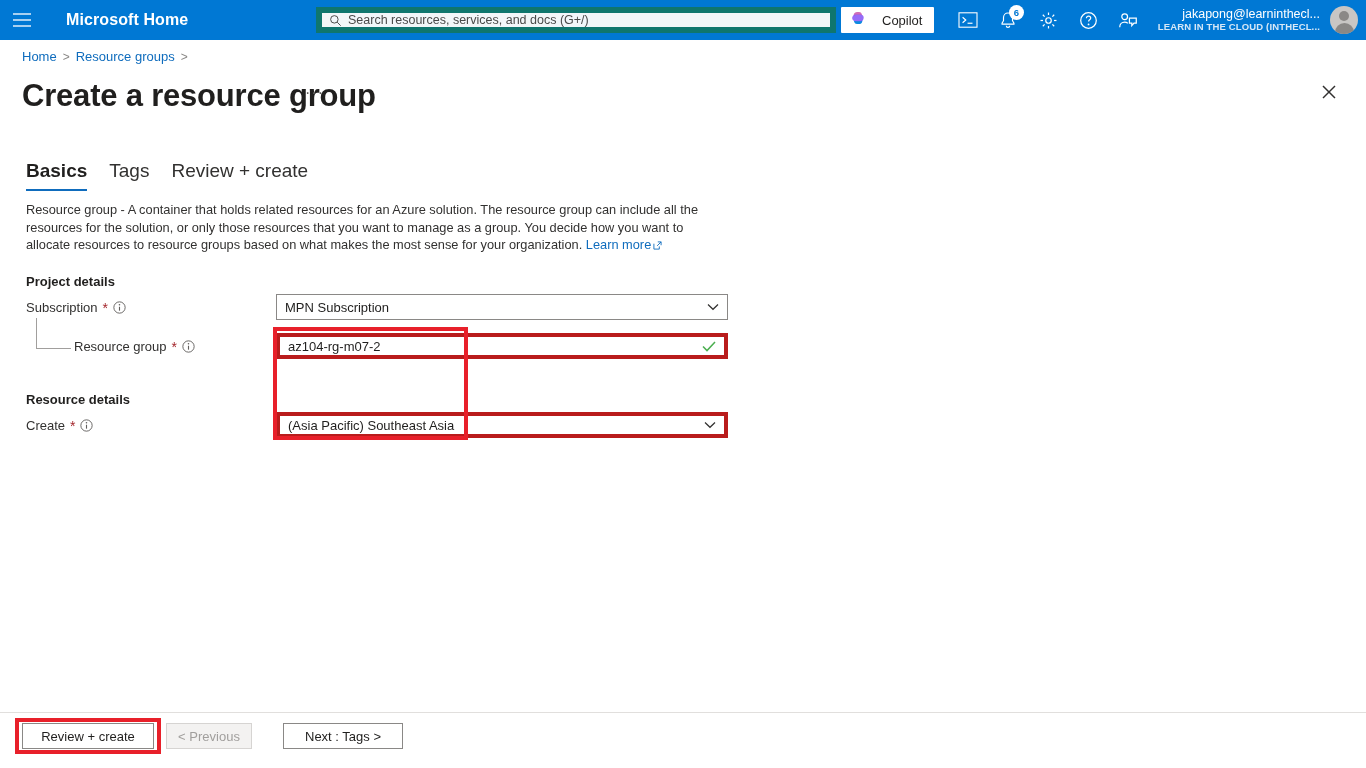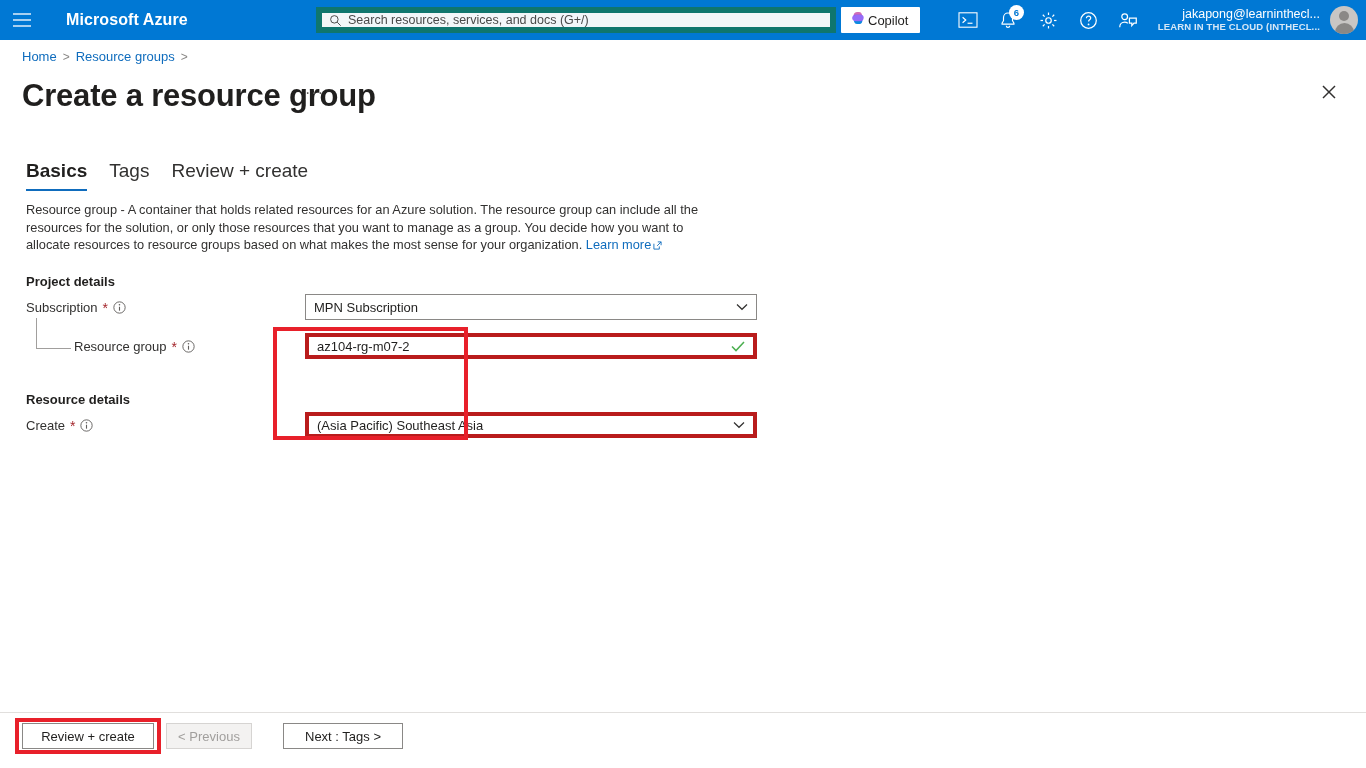--- a/index.html
+++ b/index.html
@@ -70,21 +70,21 @@
   }
   .searchwrap input::placeholder { color: #4a4a4a; opacity: 1; }
 
   .copilot-btn {
     position: absolute;
     left: 841px; top: 7px;
     height: 26px;
     background: #ffffff;
     display: flex; align-items: center;
     padding: 0 12px 0 9px;
-    gap: 2px;
+    gap: 16px;
     cursor: pointer;
     border-radius: 1px;
   }
   .copilot-btn .clabel {
     font-size: 13px;
     color: #201f1e;
     white-space: nowrap;
   }
 
   .hdr-icons {
@@ -285,21 +285,20 @@
     width: 452px;
     height: 26px;
     box-sizing: border-box;
     background: #ffffff;
     display: flex;
     align-items: center;
     font-size: 13px;
     color: #201f1e;
     padding: 0 8px;
     cursor: pointer;
-    margin-left: 29px;
   }
   .ctrl.gray { border: 1px solid #8a8886; }
   .ctrl.purple { border: 4px solid #b91c1c; }
   .ctrl .val { flex: 1; white-space: nowrap; overflow: hidden; }
   .ctrl input.val {
     border: none; outline: none; background: transparent;
     font-family: "Liberation Sans", sans-serif;
     font-size: 13px; color: #201f1e; padding: 0;
   }
   .chev {
@@ -352,21 +351,21 @@
 </style>
 </head>
 <body>
 
 <div class="topbar">
   <div class="hamburger">
     <span></span>
     <span></span>
     <span></span>
   </div>
-  <div class="brand">Microsoft Azure</div>
+  <div class="brand">Microsoft Home</div>
 </div>
 
 <div class="searchwrap">
   <span class="sicon">
     <svg width="13" height="13" viewBox="0 0 16 16">
       <circle cx="6.6" cy="6.6" r="4.6" fill="none" stroke="#3b3a39" stroke-width="1.1"></circle>
       <line x1="10.1" y1="10.1" x2="14.4" y2="14.4" stroke="#3b3a39" stroke-width="1.1"></line>
     </svg>
   </span>
   <input type="text" placeholder="Search resources, services, and docs (G+/)" style="">

